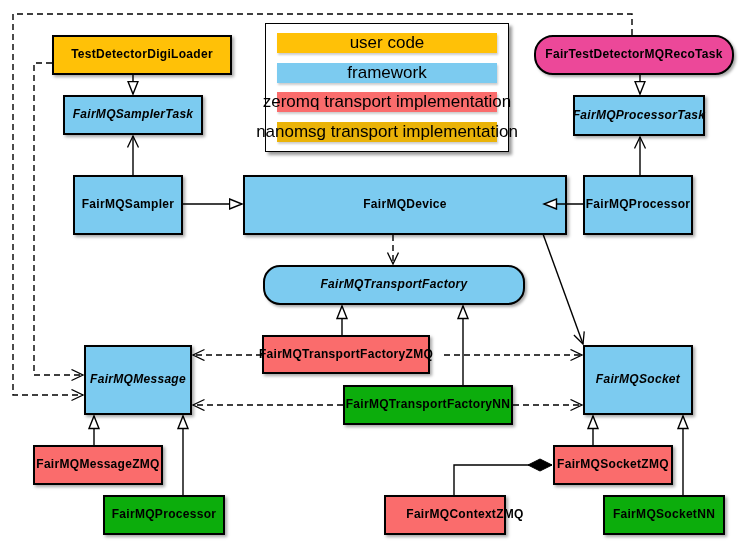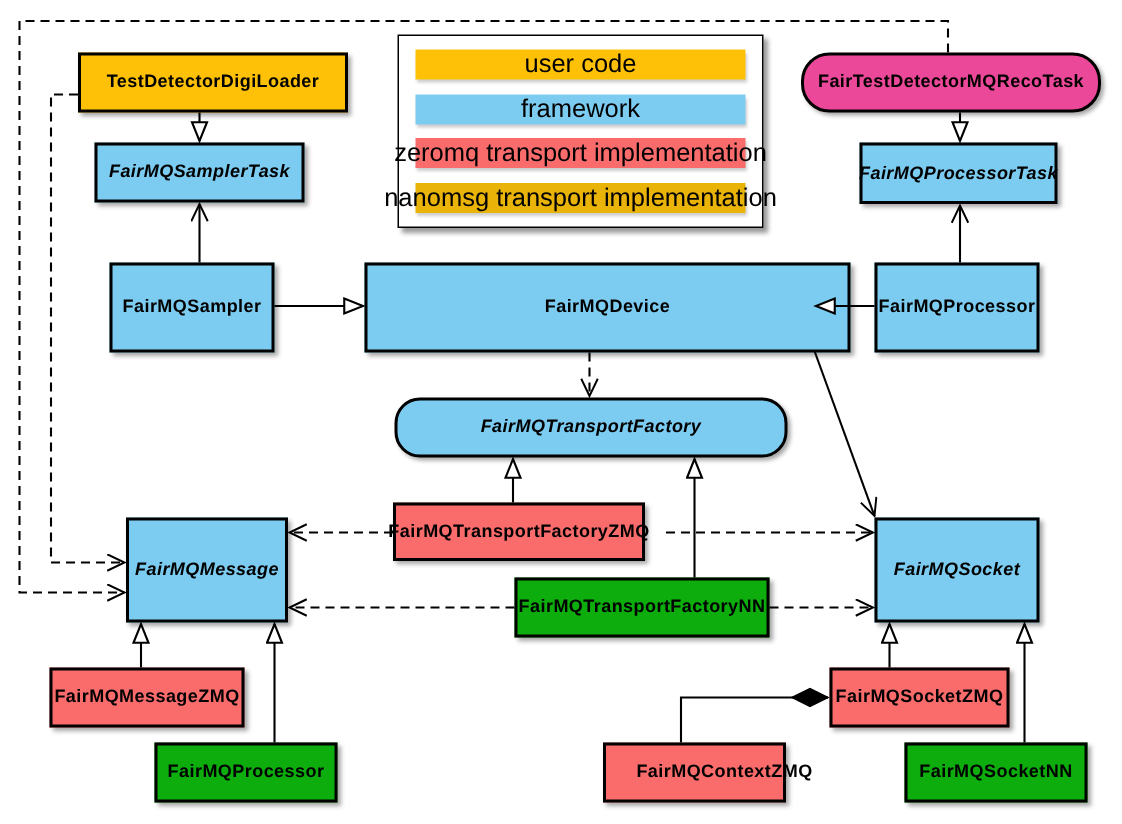--- a/index.html
+++ b/index.html
@@ -117,21 +117,21 @@
     </div>
     <div class="node" style="left: 33px; top: 445px; width: 130px; height: 40px; background: rgb(250, 108, 108);">
       <span>FairMQMessageZMQ</span>
     </div>
     <div class="node abstract" style="left: 583px; top: 345px; width: 110px; height: 70px; background: rgb(124, 203, 240);">
       <span>FairMQSocket</span>
     </div>
     <div class="node" style="left: 103px; top: 495px; width: 122px; height: 40px; background: rgb(12, 173, 12);">
       <span>FairMQProcessor</span>
     </div>
-    <div class="node" style="left: 402px; top: 495px; width: 122px; height: 40px; background: rgb(250, 108, 108); padding-left: 40px;">
+    <div class="node" style="left: 384px; top: 495px; width: 122px; height: 40px; background: rgb(250, 108, 108); padding-left: 40px;">
       <span>FairMQContextZMQ</span>
     </div>
     <div class="node" style="left: 553px; top: 445px; width: 120px; height: 40px; background: rgb(250, 108, 108);">
       <span>FairMQSocketZMQ</span>
     </div>
     <div class="node" style="left: 603px; top: 495px; width: 122px; height: 40px; background: rgb(12, 173, 12);">
       <span>FairMQSocketNN</span>
     </div>
   </div>
 

